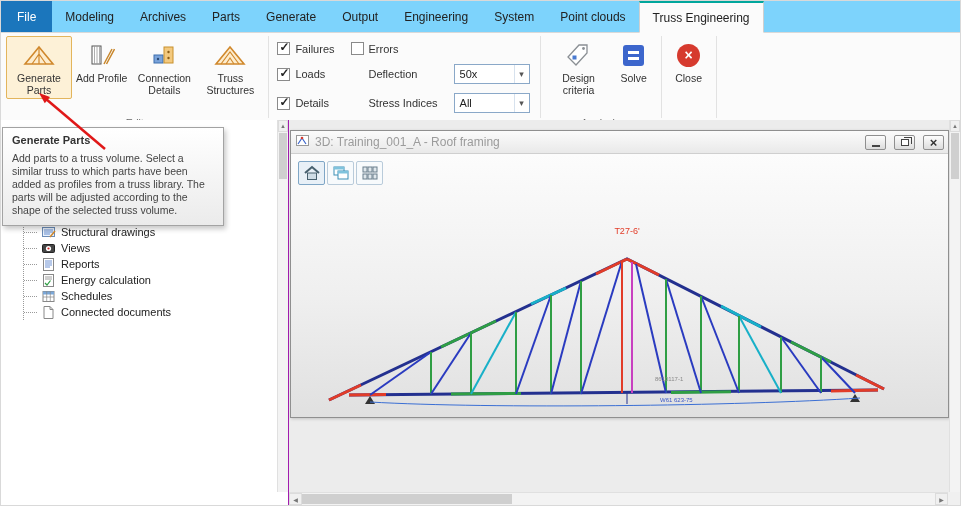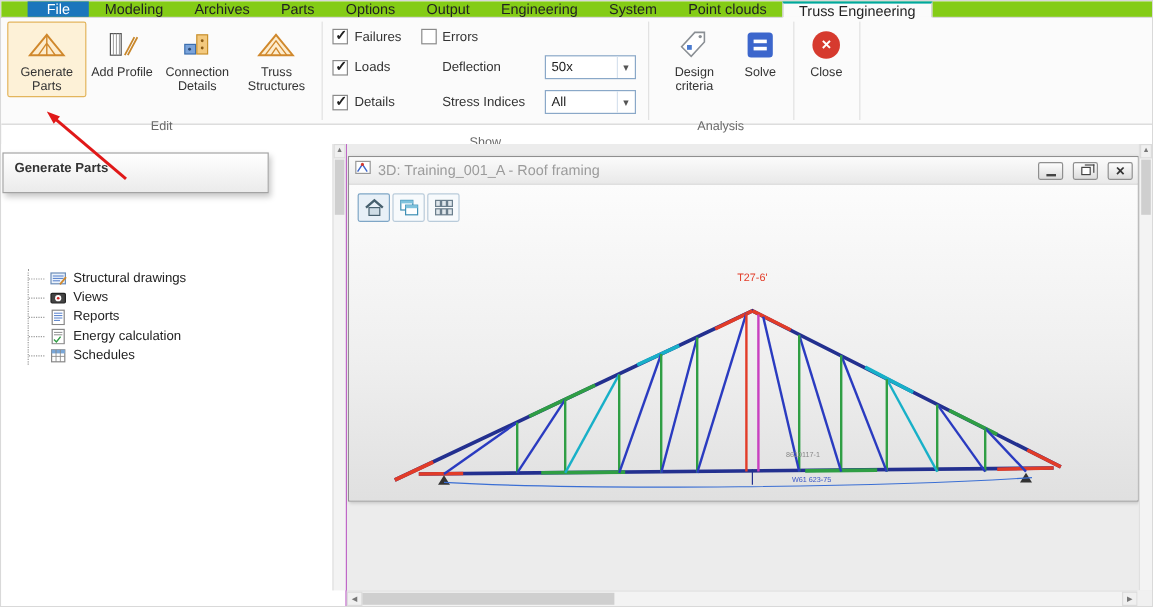--- a/index.html
+++ b/index.html
@@ -5,21 +5,21 @@
   :root{
     --file-blue:#1b76bc; --accent-teal:#00a79d; --close-red:#d63a2e;
     --solve-blue:#3c66cc; --truss-orange:#d0882c; --label-red:#e23c28;
   }
   *{box-sizing:border-box;}
   html,body{margin:0;padding:0;}
   body{font-family:"Liberation Sans",sans-serif;background:#fff;}
   .app{position:relative;width:961px;height:506px;background:#fff;overflow:hidden;border:1px solid #d9d9d9;}
 
   
-  .tabstrip{display:flex;align-items:stretch;height:14px;background:#84cc16;border-bottom:1px solid #d9d9d9;padding-left:22px;}
+  .tabstrip{display:flex;align-items:stretch;height:32px;background:#7dd3fc;border-bottom:1px solid #d9d9d9;padding-left:0;}
   .tab{display:flex;align-items:center;padding:0 13px;font-size:12px;color:#222;cursor:default;white-space:nowrap;}
   .tab.file{background:var(--file-blue);color:#fff;padding:0 16px;}
   .tab.active{background:#fbfbfb;border:1px solid #cfcfcf;border-top:2px solid var(--accent-teal);border-bottom:1px solid #fbfbfb;margin-bottom:-1px;}
 
   
   .ribbon{display:flex;height:89px;background:#fbfbfb;border-bottom:1px solid #d5d5d5;align-items:stretch;}
   .rgroup{display:flex;flex-direction:column;gap:17px;}
   .rgroup-body{flex:1;display:flex;align-items:flex-start;padding:3px 5px 0;}
   .rgroup-label{text-align:center;font-size:10.5px;color:#6a6a6a;padding:1px 0 3px;}
   .rsep{width:1px;background:#e2e2e2;margin:3px 0;}
@@ -89,21 +89,21 @@
 </head>
 <body>
 
 <div class="app">
 
   <div class="tabstrip">
     <div class="tab file">File</div>
     <div class="tab">Modeling</div>
     <div class="tab">Archives</div>
     <div class="tab">Parts</div>
-    <div class="tab">Options</div>
+    <div class="tab">Generate</div>
     <div class="tab">Output</div>
     <div class="tab">Engineering</div>
     <div class="tab">System</div>
     <div class="tab">Point clouds</div>
     <div class="tab active">Truss Engineering</div>
   </div>
 
   <div class="ribbon">
 
     <div class="rgroup">
@@ -272,20 +272,29 @@
           </li>
           <li>
             <span class="ticon">
               <svg width="15" height="14" viewBox="0 0 15 14">
                   <rect x="2" y="2.5" width="11" height="10" fill="#fff" stroke="#888"></rect>
                   <rect x="2" y="2.5" width="11" height="3" fill="#7aa7d8"></rect>
                   <path d="M5.7 2.5 V12.5 M9.3 2.5 V12.5 M2 8 H13" stroke="#888" stroke-width="0.7"></path>
                 </svg>
             </span>
             <span>Schedules</span>
+          </li>
+          <li>
+            <span class="ticon">
+              <svg width="15" height="14" viewBox="0 0 15 14">
+                  <path d="M3 1.5 h6 l3 3 v9 H3 Z" fill="#fff" stroke="#888"></path>
+                  <path d="M9 1.5 v3 h3" fill="none" stroke="#888"></path>
+                </svg>
+            </span>
+            <span>Connected documents</span>
           </li>
         </ul>
       </div>
       <div class="vscroll">
         <div class="scroll-arrow">▲</div>
         <div class="vthumb"></div>
       </div>
     </div>
 
     <div class="mdi">
@@ -411,20 +420,21 @@
       <div class="vscroll">
         <div class="scroll-arrow">▲</div>
         <div class="vthumb"></div>
       </div>
       <div class="scroll-corner"></div>
     </div>
   </div>
 
   <div class="tooltip">
     <div class="ttitle">Generate Parts</div>
+    <div class="tbody">Add parts to a truss volume. Select a similar truss to which parts have been added as profiles from a truss library. The parts will be adjusted according to the shape of the selected truss volume.</div>
   </div>
 
   <svg class="anno-arrow" width="240" height="170" viewBox="0 0 240 170">
     <line x1="104" y1="148" x2="45" y2="98" stroke="#e01818" stroke-width="2.5"></line>
     <polygon points="38,92 49,96.1 43.8,102.2" fill="#e01818"></polygon>
   </svg>
 
 </div>
 
 </body></html>

